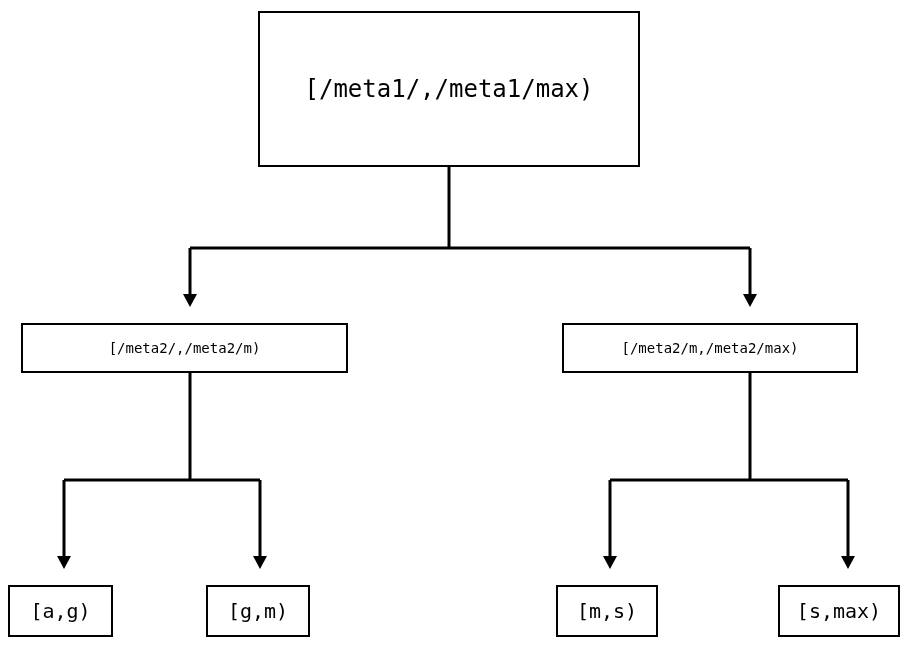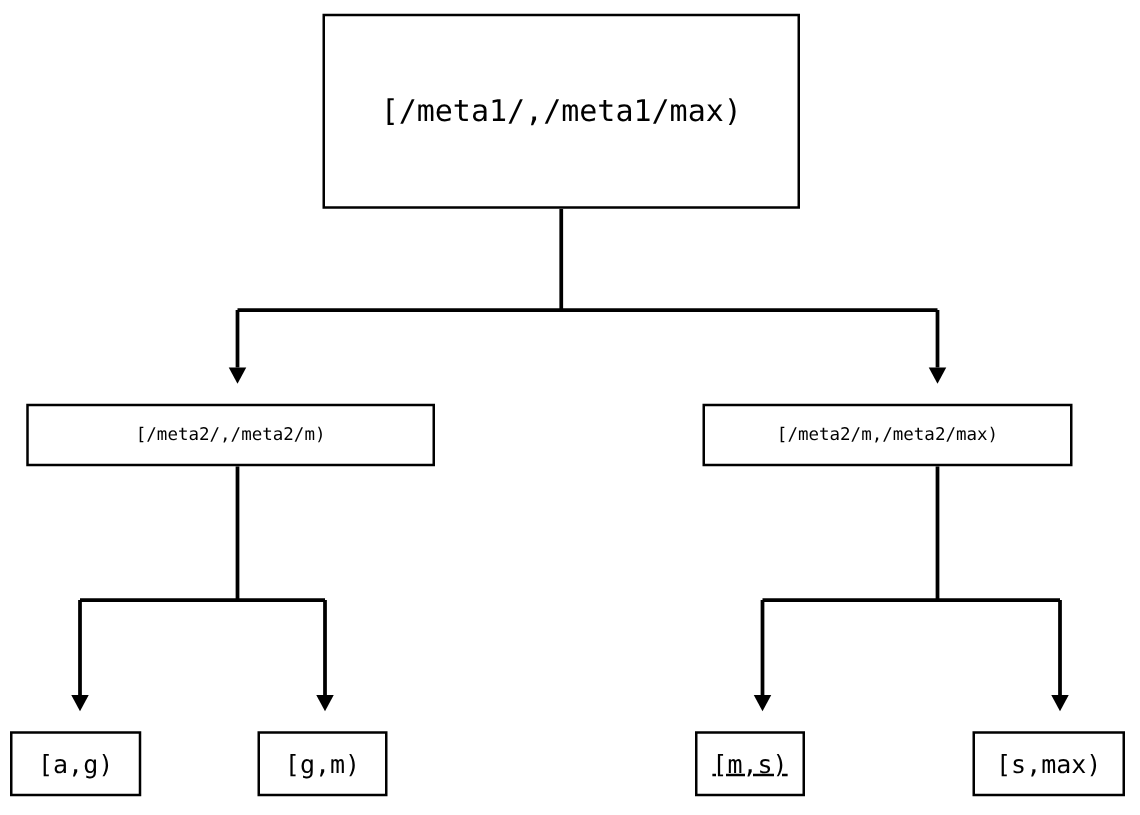--- a/index.html
+++ b/index.html
@@ -53,21 +53,21 @@
     left: 562px;
     width: 296px;
   }
   .node-leaf {
     top: 585px;
     height: 52px;
     font-size: 20px;
   }
   .leaf-ag   { left: 8px;   width: 105px; }
   .leaf-gm   { left: 206px; width: 104px; justify-content: center; }
-  .leaf-ms   { left: 556px; width: 88px; text-decoration: underline; }
+  .leaf-ms   { left: 556px; width: 102px; }
   .leaf-smax { left: 778px; width: 122px; justify-content: center; }
 
   .edges {
     position: absolute;
     left: 0;
     top: 0;
     width: 912px;
     height: 652px;
     pointer-events: none;
   }

